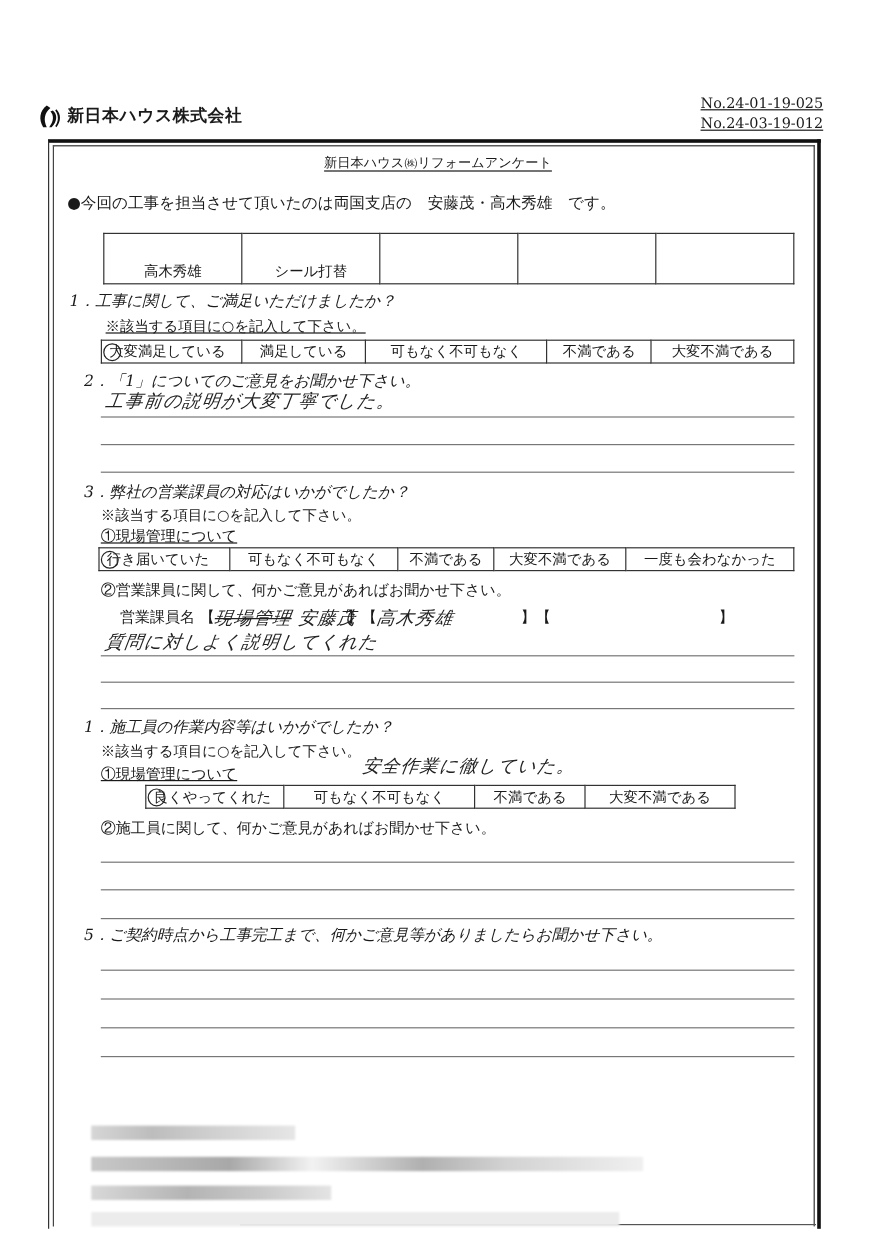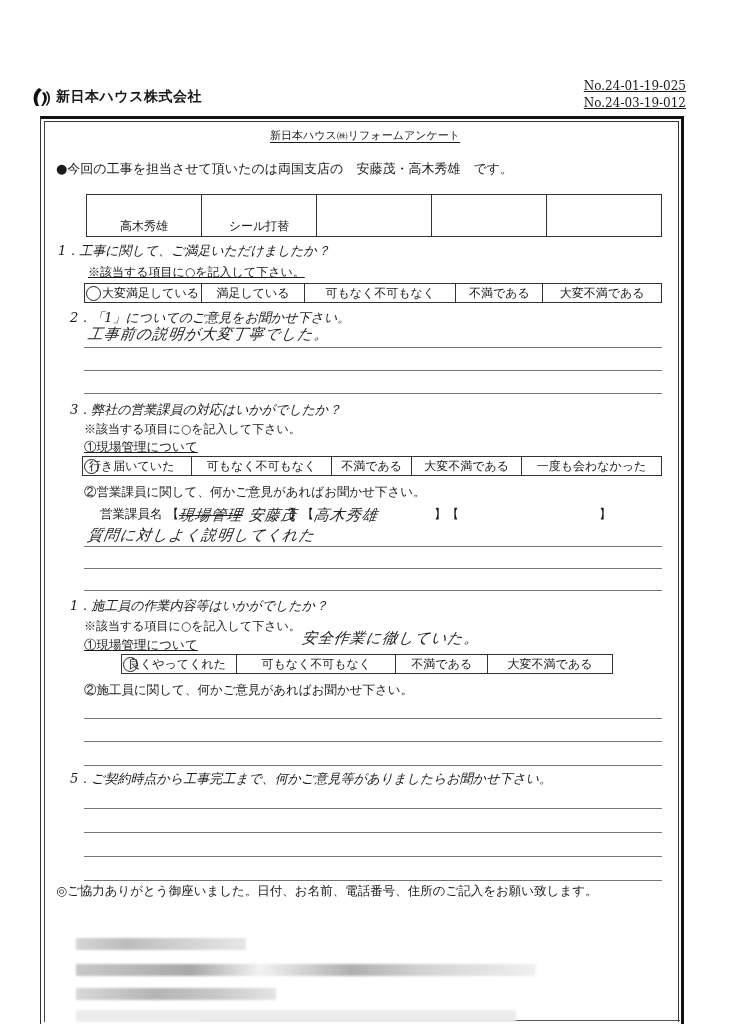--- a/index.html
+++ b/index.html
@@ -72,21 +72,21 @@
     <td></td>
   </tr>
 </tbody>
   </table>
 
 <div class="abs q" style="left:58px; top:242px;">1．工事に関して、ご満足いただけましたか？</div>
 <div class="abs note" style="left:88px; top:264px; text-decoration: underline;">※該当する項目に○を記入して下さい。</div>
 <table class="abs opt-table" style="left:84px; top:283px; width:578px;">
   <tbody>
       <tr>
-    <td class="sel" style="width:108px; padding-left:6px;text-align:right;"><span class="circle"></span><span>大変満足している</span></td>
+    <td class="sel" style="width:108px; padding-left:6px;"><span class="circle"></span><span>大変満足している</span></td>
     <td>満足している</td>
     <td>可もなく不可もなく</td>
     <td>不満である</td>
     <td>大変不満である</td>
   </tr>
 </tbody>
   </table>
 
 <div class="abs q" style="left:70px; top:309px;text-align:right;">2．「1」についてのご意見をお聞かせ下さい。</div>
 <div class="abs hand" style="left:88px; top:325px;">工事前の説明が大変丁寧でした。</div>
@@ -143,21 +143,20 @@
 <div class="abs rule" style="left:84px; top:741px; width:578px;"></div>
 <div class="abs rule" style="left:84px; top:765px; width:578px;"></div>
 
 <div class="abs q" style="left:70px; top:770px;">5．ご契約時点から工事完工まで、何かご意見等がありましたらお聞かせ下さい。</div>
 <div class="abs rule" style="left:84px; top:808px; width:578px;"></div>
 <div class="abs rule" style="left:84px; top:832px; width:578px;"></div>
 <div class="abs rule" style="left:84px; top:856px; width:578px;"></div>
 <div class="abs rule" style="left:84px; top:880px; width:578px;"></div>
 
 <div class="abs footer-msg">
-  <div>◎ご協力ありがとう御座いました。日付、お名前、電話番号、住所のご記入をお願い致します。</div>
 </div>
 
 <div class="abs" style="left:76px; top:938px; width:570px;">
   <div class="blur-row" style="width:170px; margin-bottom:14px; background: linear-gradient(90deg,#d6d6d6,#bdbdbd 30%,#d0d0d0 60%,#e6e6e6);"></div>
   <div class="blur-row" style="width:460px; margin-bottom:12px; background: linear-gradient(90deg,#c8c8c8,#a8a8a8 25%,#f2f2f2 40%,#b0b0b0 60%,#d2d2d2 75%,#f0f0f0);"></div>
   <div class="blur-row" style="width:200px; margin-bottom:10px; background: linear-gradient(90deg,#d8d8d8,#b4b4b4 40%,#c8c8c8 70%,#e4e4e4);"></div>
   <div class="blur-row" style="width:440px; background:#ececec;"></div>
 </div>
 
 </body></html>

